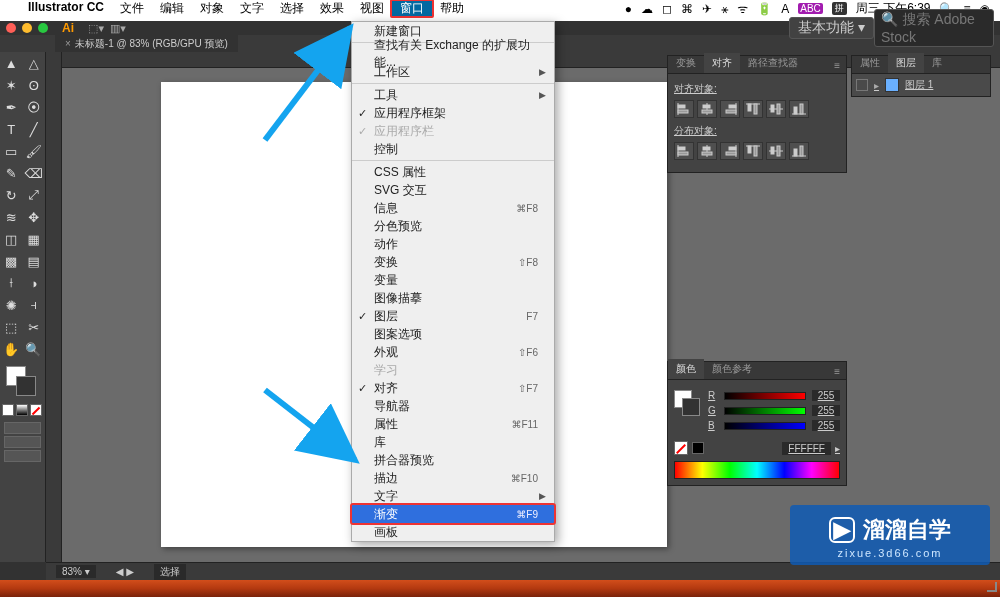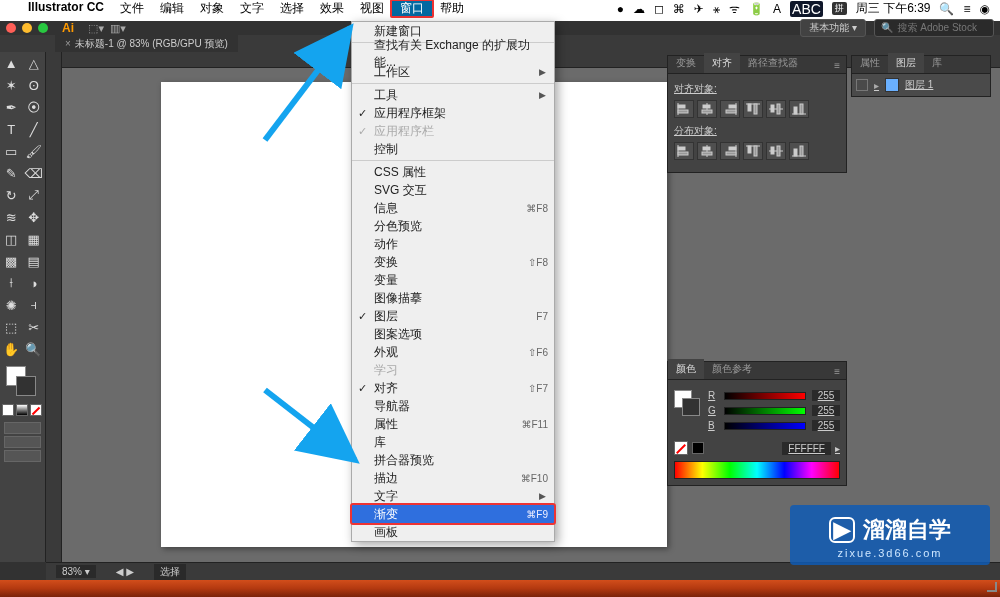--- a/index.html
+++ b/index.html
@@ -16,21 +16,21 @@
 .mac-menubar .right-items { display: flex; align-items: center; gap: 9px; padding-right: 10px; font-size: 12px; }
 .mac-menubar .right-items span { display:inline-block; }
 
 
 .app-top { height: 14px; background: #323232; display: flex; align-items: center; padding: 0 6px; gap:6px; }
 .traffic { display: flex; gap: 6px; }
 .traffic .dot { width: 10px; height: 10px; border-radius: 50%; }
 .dot.red { background: #ff5f57; } .dot.yel { background: #febc2e; } .dot.grn { background: #28c840; }
 .ai-logo { color:#ff9a00; font-weight:bold; font-size:12px; margin-left:8px; }
 .app-top .caps { margin-left: 8px; color:#aaa; font-size:11px; display:flex; gap:6px; }
-.app-top-right { margin-left:auto; display:flex; gap:8px; align-items:center; color:#ccc; font-size:10px; }
+.app-top-right { margin-left:auto; display:flex; align-items:center; color:#ccc; font-size:14px; }
 .app-top-right .dropdown { background:#424242; padding:1px 8px; border-radius:3px; border:1px solid #555;}
 .app-top-right .search { background:#2a2a2a; padding:1px 6px; border-radius:3px; color:#777; width:120px; border:1px solid #555;}
 
 
 .doc-tabs { height: 17px; background: #3a3a3a; display: flex; align-items: center; font-size: 10px; color: #ccc; padding-left: 55px; }
 .doc-tabs .tab { padding: 2px 10px; background:#323232;}
 .doc-tabs .close { margin-right:4px; color:#999; }
 
 
 .main { position: absolute; top: 52px; bottom: 35px; left: 0; right: 0; display: flex; }
@@ -55,21 +55,21 @@
 
 
 .status { position:absolute; bottom:17px; left:46px; right:0; height:18px; background:#3a3a3a; color:#ccc; font-size:10px; display:flex; align-items:center; gap:20px; padding:0 10px; border-top:1px solid #222;}
 .status .field { background:#2a2a2a; padding:1px 6px; }
 
 
 .dock { position:absolute; bottom:0; left:0; right:0; height:17px; background: linear-gradient(#d24e1b,#b33910,#7a220a); }
 
 
 .dropdown-menu { position:absolute; top:21px; left:351px; width:204px; background:#efefef; border:1px solid #aaa; box-shadow:3px 3px 10px rgba(0,0,0,.35); font-size:12px; color:#222; z-index: 50; }
-.dropdown-menu .row { display:flex; align-items:center; height:18px; padding: 0 6px 0 22px; position:relative;}
+.dropdown-menu .row { display:flex; align-items:center; height:18px; padding: 0 16px 0 22px; position:relative;}
 .dropdown-menu .row.sub::after { content:"▶"; position:absolute; right:8px; font-size:9px; color:#555;}
 .dropdown-menu .row .chk { position:absolute; left:6px; font-size:11px; }
 .dropdown-menu .row.disabled { color:#aaa; }
 .dropdown-menu hr { border:none; border-top:1px solid #ccc; margin:2px 0; }
 .dropdown-menu .row .sc { margin-left:auto; font-size:10px; color:#666; }
 .dropdown-menu .row.sel { background:#2f6fde; color:#fff; }
 .dropdown-menu .row.sel .sc { color:#eef; }
 .dropdown-menu .row .red-sel { position:absolute; left:-2px; right:-2px; top:-2px; bottom:-2px; border:2px solid #e33; border-radius:3px; pointer-events:none;}
 
 
@@ -139,21 +139,21 @@
   <span class="right-items">
     <span>●</span>
     <span>☁</span>
     <span>◻</span>
     <span>⌘</span>
     <span>✈</span>
     <span>⚹</span>
     <span>ᯤ</span>
     <span>🔋</span>
     <span>A</span>
-    <span style="background:#0f172a;color:#fff;padding:0 2px;border-radius:2px;font-size:14px;">ABC</span>
+    <span style="background:#a21caf;color:#fff;padding:0 2px;border-radius:2px;font-size:10px;">ABC</span>
     <span style="background:#333;color:#fff;padding:0 3px;border-radius:2px;font-size:9px;">拼</span>
     <span>周三 下午6:39</span>
     <span>🔍</span>
     <span>≡</span>
     <span>◉</span>
   </span>
 </div>
 
 <div class="app-top">
   <div class="traffic">

